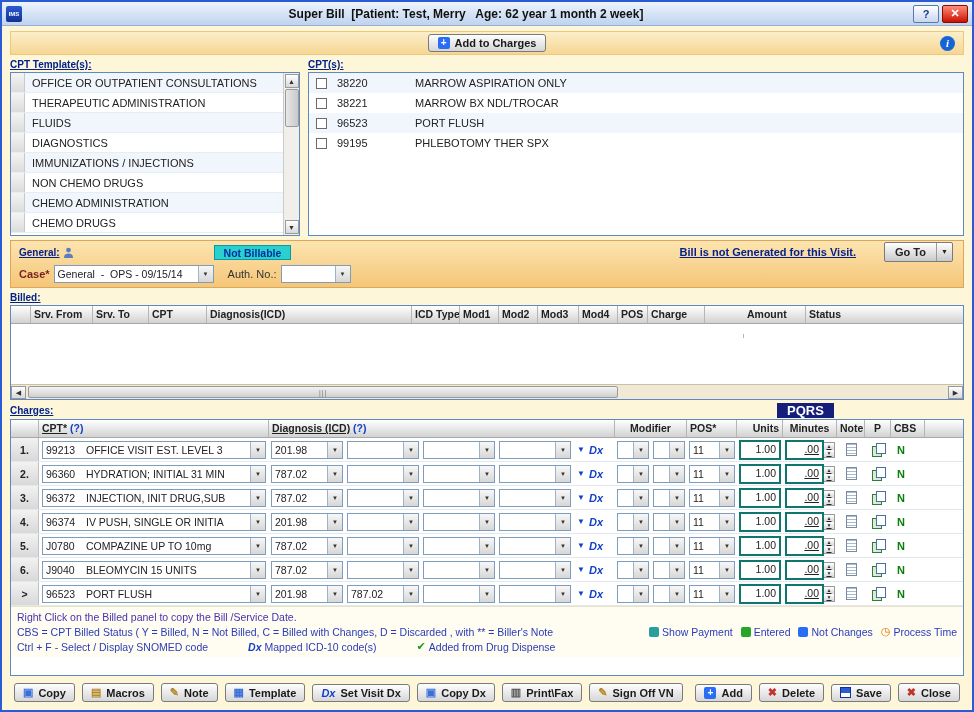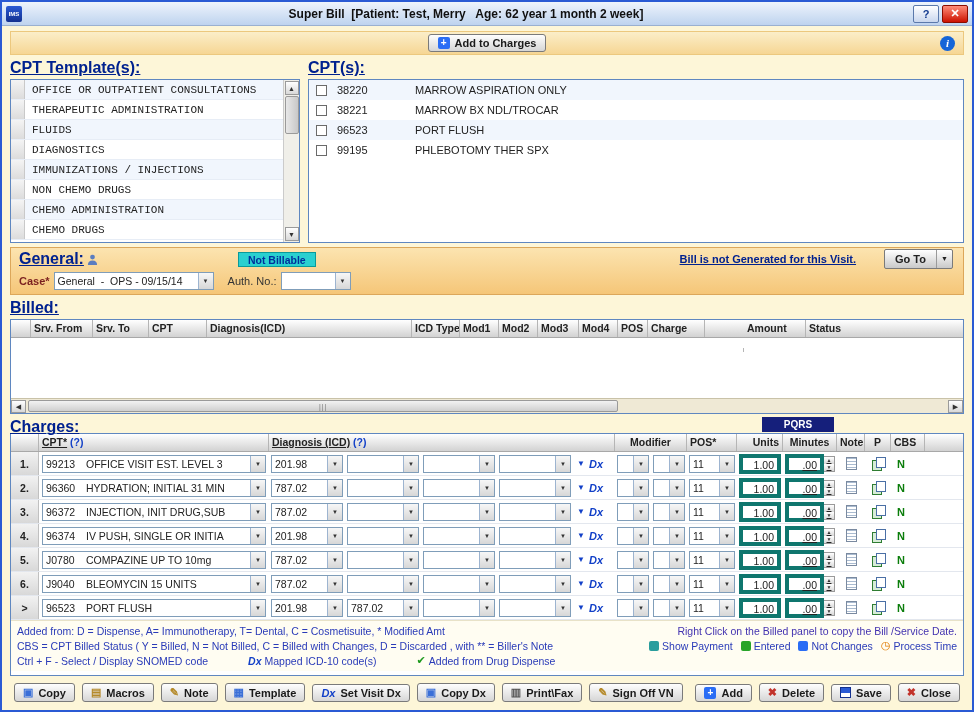--- a/index.html
+++ b/index.html
@@ -23,24 +23,24 @@
   .btn { border:1px solid #7a7a7a; border-radius:3px; background:linear-gradient(#fefefe,#d6d6d6);
          padding:2px 9px; font-weight:bold; color:#1a1a1a; display:flex; align-items:center; gap:5px;
          font-size:11px; white-space:nowrap; cursor:default; }
   .mini-badge { display:inline-block; width:12px; height:12px; line-height:12px; text-align:center;
                 border-radius:2px; color:#fff; font-size:10px; font-weight:bold; }
   .info-circle { position:absolute; right:8px; top:4px; width:15px; height:15px; border-radius:50%;
                  background:#1565d8; color:#fff; font-family:"Liberation Serif",serif; font-style:italic;
                  font-weight:bold; text-align:center; line-height:15px; font-size:11px; }
   
   .panels { display:flex; gap:8px; flex:0 0 auto; }
-  .sec-label { color:#00218f; font-weight:bold; text-decoration:underline; margin-bottom:2px; font-size:16px; }
+  .sec-label { color:#00218f; font-weight:bold; text-decoration:underline; margin-bottom:2px; font-size:10px; }
   .listbox { border:1px solid #5f87c0; background:#fff; height:164px; position:relative; overflow:hidden; }
   .panel-left { width:290px; } .panel-right { flex:1; }
-  .trow { display:flex; align-items:center; height:20px; border-bottom:1px solid #e7edf6; padding-right:16px;font-family:Liberation Mono, monospace; }
+  .trow { display:flex; align-items:center; height:20px; border-bottom:1px solid #e7edf6; padding-right:16px; }
   .trow:nth-child(odd) { background:#f1f6fd; }
   .trow .rowhead { width:14px; align-self:stretch; background:linear-gradient(#f4f4f4,#dcdcdc); border-right:1px solid #c9c9c9; flex:0 0 auto; }
   .trow .tlabel { padding-left:7px; white-space:nowrap; overflow:hidden; color:#222; }
   .vscroll { position:absolute; top:0; right:0; bottom:0; width:16px; background:#f0efe9; border-left:1px solid #cbcbcb;
              display:flex; flex-direction:column; align-items:center; }
   .vs-btn { width:14px; height:14px; margin:1px 0; background:linear-gradient(#fff,#d8d8d8); border:1px solid #9a9a9a;
             font-size:7px; text-align:center; line-height:13px; color:#333; }
   .vs-thumb { width:14px; height:38px; background:linear-gradient(90deg,#e8e8e8,#c8c8c8); border:1px solid #9a9a9a; border-radius:2px; }
   .vs-spacer { flex:1; }
   .crow-cpt { display:flex; align-items:center; height:20px; }
@@ -62,38 +62,38 @@
   .goto .gdd { width:16px; border-left:1px solid #9a9a9a; font-size:7px; text-align:center; line-height:18px; }
   .g2 { display:flex; align-items:center; gap:4px; height:19px; }
   .case-label { color:#7a1f1f; font-weight:bold; }
   .auth-label { color:#333; margin-left:10px; }
   
   .combo { display:flex; align-items:stretch; height:18px; border:1px solid #7f9db9; background:#fff; width:100%; }
   .combo .val { flex:1; padding:0 3px; font-size:10.5px; line-height:16px; white-space:pre; overflow:hidden; }
   .combo .code { width:40px; flex:0 0 auto; padding:0 0 0 3px; font-size:10.5px; line-height:16px; }
   .combo .dd { width:15px; flex:0 0 auto; background:linear-gradient(#f7f7f7,#d7d7d7); border-left:1px solid #9db4d0;
                font-size:6px; color:#333; text-align:center; line-height:16px; }
-  .inp { height:20px; border:4px solid #0f766e; background:#fff; font-size:10.5px; line-height:14px; padding:0 3px; }
+  .inp { height:20px; border:2px solid #0f766e; background:#fff; font-size:10.5px; line-height:14px; padding:0 3px; }
   
   .billed { flex:0 0 auto; }
   .billedbox { border:1px solid #5f87c0; background:#fff; }
   .bhead { display:flex; height:18px; background:linear-gradient(#ffffff,#d2d2d2); border-bottom:1px solid #a8a8a8; }
   .bh { border-right:1px solid #b5b5b5; padding:2px 3px; font-weight:bold; white-space:nowrap; overflow:hidden; font-size:10.5px; }
   .bbody { height:60px; background:#fff; }
   .hscroll { height:15px; background:#efe9d5; border-top:1px solid #c9c2a8; display:flex; align-items:center; position:relative; }
   .hs-btn { width:15px; height:13px; background:linear-gradient(#fff,#d8d8d8); border:1px solid #9a9a9a; font-size:7px;
             text-align:center; line-height:12px; color:#333; flex:0 0 auto; }
   .hs-thumb { height:12px; width:62%; margin-left:2px; background:linear-gradient(#f2f2f2,#cfcfcf); border:1px solid #9a9a9a;
               border-radius:2px; display:flex; align-items:center; justify-content:center; font-size:7px; color:#777; letter-spacing:1px; }
   .hs-track { flex:1; }
   
   .charges { flex:1; display:flex; flex-direction:column; min-height:0; }
   .charges-head { position:relative; height:15px; flex:0 0 auto; }
-  .pqrs { position:absolute; right:130px; top:-1px; width:72px; height:15px; background:#151f7b; color:#fff;
-          font-weight:bold; font-size:10px; text-align:center; line-height:15px; }
+  .pqrs { position:absolute; right:130px; top:-1px; width:57px; height:15px; background:#151f7b; color:#fff;
+          font-weight:bold; font-size:13px; text-align:center; line-height:15px; }
   .chargebox { border:1px solid #5f87c0; background:#fff; flex:1; display:flex; flex-direction:column; min-height:0; }
   .chead { display:flex; height:18px; background:linear-gradient(#ffffff,#d2d2d2); border-bottom:1px solid #a8a8a8; flex:0 0 auto; }
   .ch { border-right:1px solid #b5b5b5; padding:2px 3px; font-weight:bold; white-space:nowrap; overflow:hidden; font-size:10.5px; }
   .help-q { color:#1240c8; font-weight:bold; }
   .u { text-decoration:underline; }
   .h-num{width:28px;} .h-cpt{width:230px;} .h-diag{width:346px;} .h-mod{width:72px; text-align:center;}
   .h-pos{width:50px;} .h-units{width:46px; text-align:right;} .h-min{width:54px; text-align:center;}
   .h-note{width:28px; text-align:center;} .h-p{width:26px; text-align:center;} .h-cbs{width:34px;} .h-fill{flex:1; border-right:none;}
   .crow { display:flex; align-items:center; height:24px; border-bottom:1px solid #e3e7ee; flex:0 0 auto; }
   .c-num { width:28px; align-self:stretch; background:linear-gradient(#f2f2f2,#d8d8d8); border-right:1px solid #c0c0c0;
@@ -809,21 +809,20 @@
               <div class="icon-note"></div>
             </div>
           <div class="c-p">
               <div class="icon-sheets"></div>
             </div>
           <div class="c-cbs">N</div>
         </div>
 
         <div class="legend">
           <div class="lg1">
-            <span>Added from: D = Dispense, A= Immunotherapy, T= Dental,  C = Cosmetisuite,   * Modified Amt</span>
             <span class="right">Right Click on the Billed panel to copy the Bill /Service Date.</span>
           </div>
           <div class="lg2">
             <span class="lead">CBS = CPT Billed Status ( Y = Billed, N = Not Billed, C = Billed with Changes, D = Discarded , with ** = Biller's Note</span>
             <span class="lgitem">
                 <span class="sq" style="background:#2a9d9d;"></span>
                 <span>Show Payment</span>
               </span>
             <span class="lgitem">
                 <span class="sq" style="background:#28a428;"></span>

